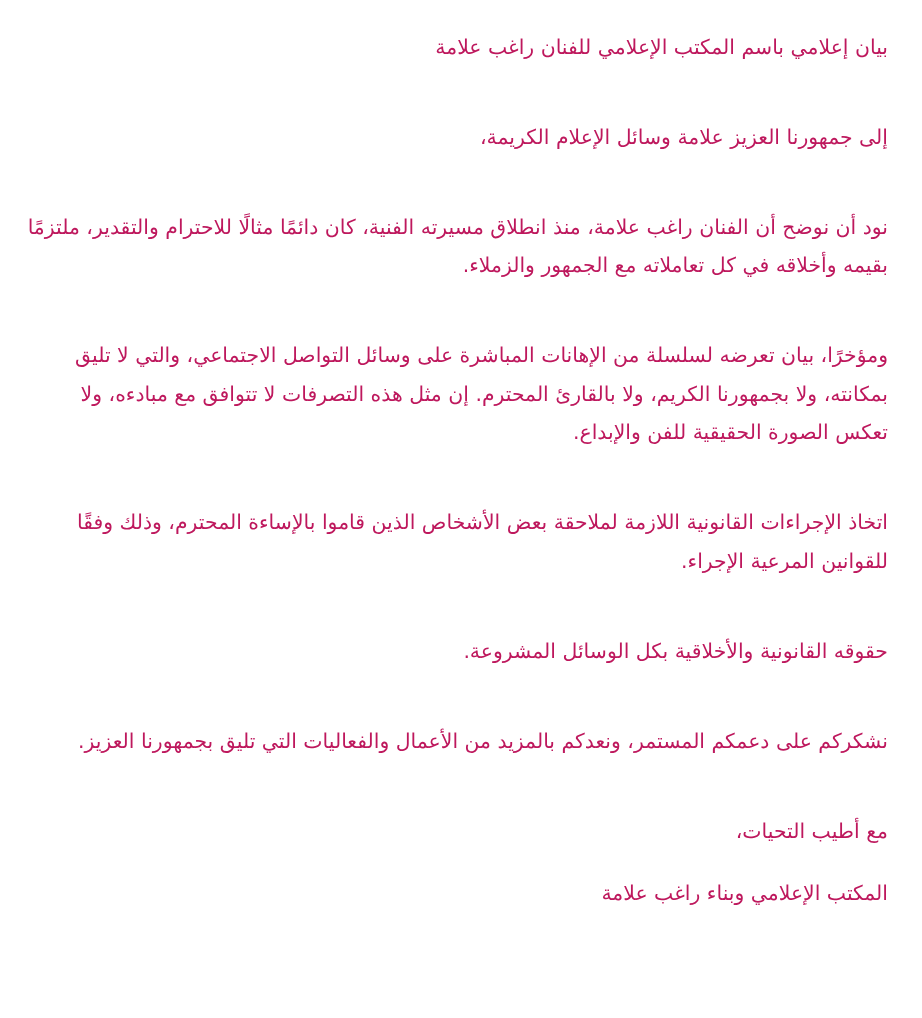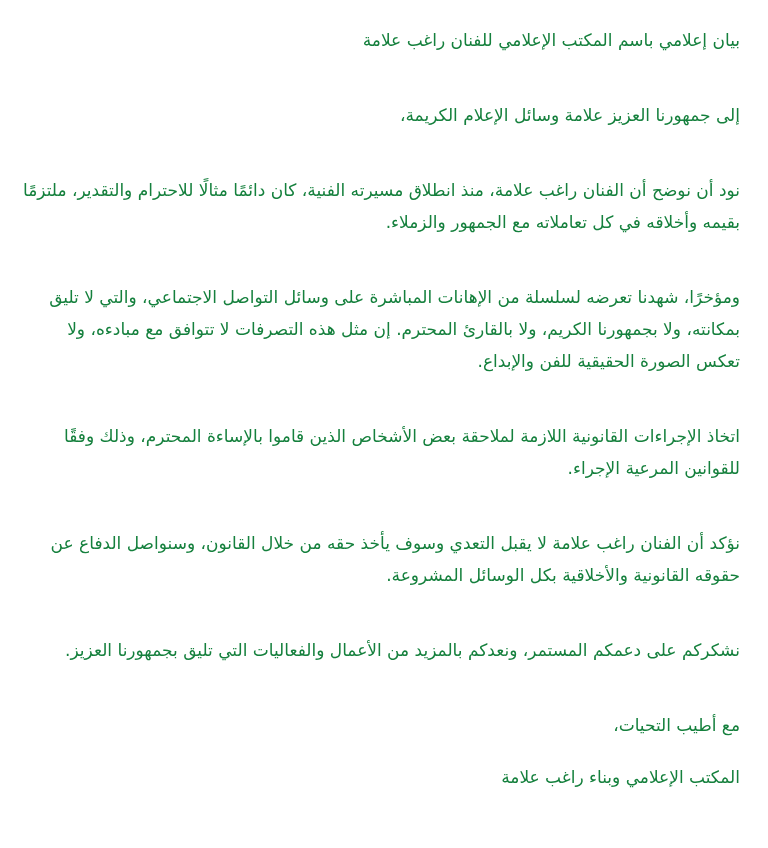--- a/index.html
+++ b/index.html
@@ -14,21 +14,21 @@
   }
   .page {
     box-sizing: border-box;
     width: 768px;
     height: 848px;
     padding: 24px 28px 0 30px;
     direction: rtl;
     text-align: right;
     font-family: "DejaVu Sans", sans-serif;
     font-size: 17px;
-    color: #15803d;
+    color: #be185d;
     background: #ffffff;
   }
   .para {
     margin: 0 0 43px 0;
   }
   .para.tight {
     margin: 0 0 20px 0;
   }
   .para.last {
     margin: 0;
@@ -51,32 +51,31 @@
   <div class="para">
     <div class="line">إلى جمهورنا العزيز علامة وسائل الإعلام الكريمة،</div>
   </div>
 
   <div class="para">
     <div class="line">نود أن نوضح أن الفنان راغب علامة، منذ انطلاق مسيرته الفنية، كان دائمًا مثالًا للاحترام والتقدير، ملتزمًا</div>
     <div class="line">بقيمه وأخلاقه في كل تعاملاته مع الجمهور والزملاء.</div>
   </div>
 
   <div class="para">
-    <div class="line">ومؤخرًا، شهدنا تعرضه لسلسلة من الإهانات المباشرة على وسائل التواصل الاجتماعي، والتي لا تليق</div>
+    <div class="line">ومؤخرًا، بيان تعرضه لسلسلة من الإهانات المباشرة على وسائل التواصل الاجتماعي، والتي لا تليق</div>
     <div class="line">بمكانته، ولا بجمهورنا الكريم، ولا بالقارئ المحترم. إن مثل هذه التصرفات لا تتوافق مع مبادءه، ولا</div>
     <div class="line">تعكس الصورة الحقيقية للفن والإبداع.</div>
   </div>
 
   <div class="para">
     <div class="line">اتخاذ الإجراءات القانونية اللازمة لملاحقة بعض الأشخاص الذين قاموا بالإساءة المحترم، وذلك وفقًا</div>
     <div class="line">للقوانين المرعية الإجراء.</div>
   </div>
 
   <div class="para">
-    <div class="line">نؤكد أن الفنان راغب علامة لا يقبل التعدي وسوف يأخذ حقه من خلال القانون، وسنواصل الدفاع عن</div>
     <div class="line">حقوقه القانونية والأخلاقية بكل الوسائل المشروعة.</div>
   </div>
 
   <div class="para">
     <div class="line">نشكركم على دعمكم المستمر، ونعدكم بالمزيد من الأعمال والفعاليات التي تليق بجمهورنا العزيز.</div>
   </div>
 
   <div class="para tight">
     <div class="line">مع أطيب التحيات،</div>
   </div>

